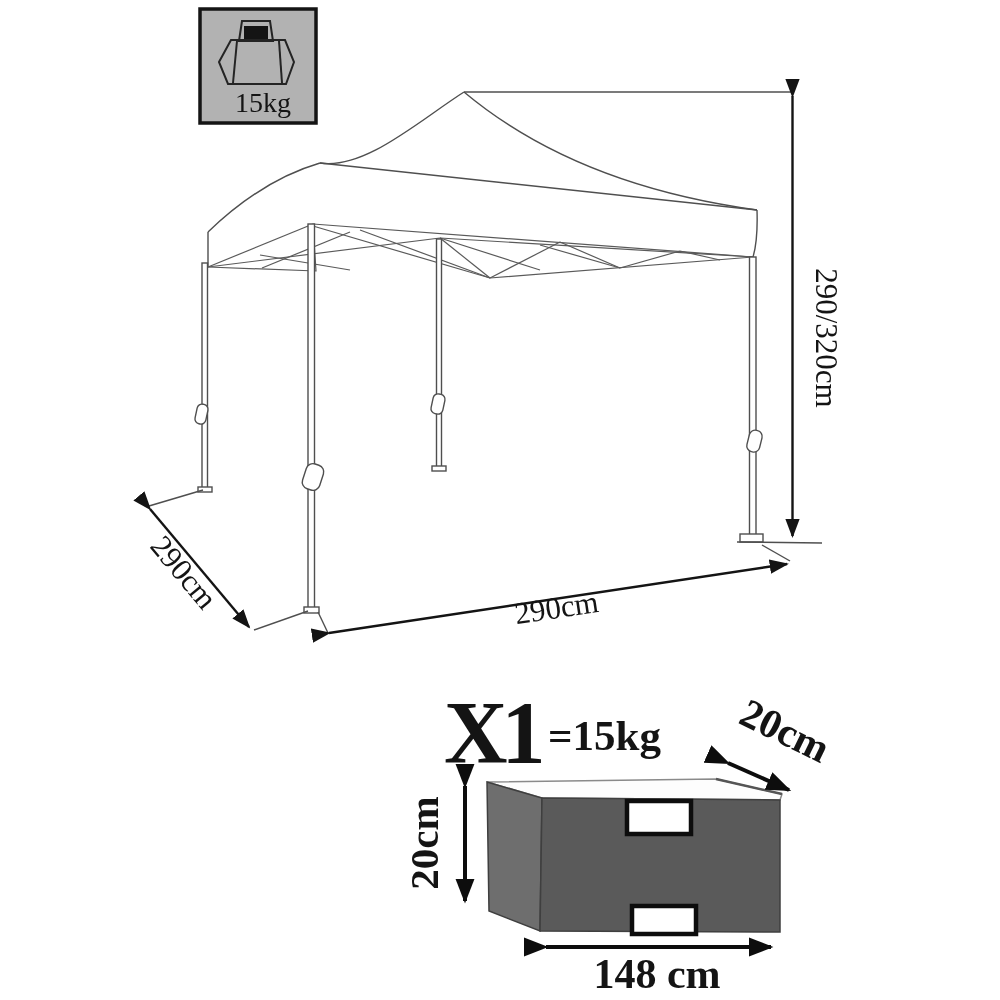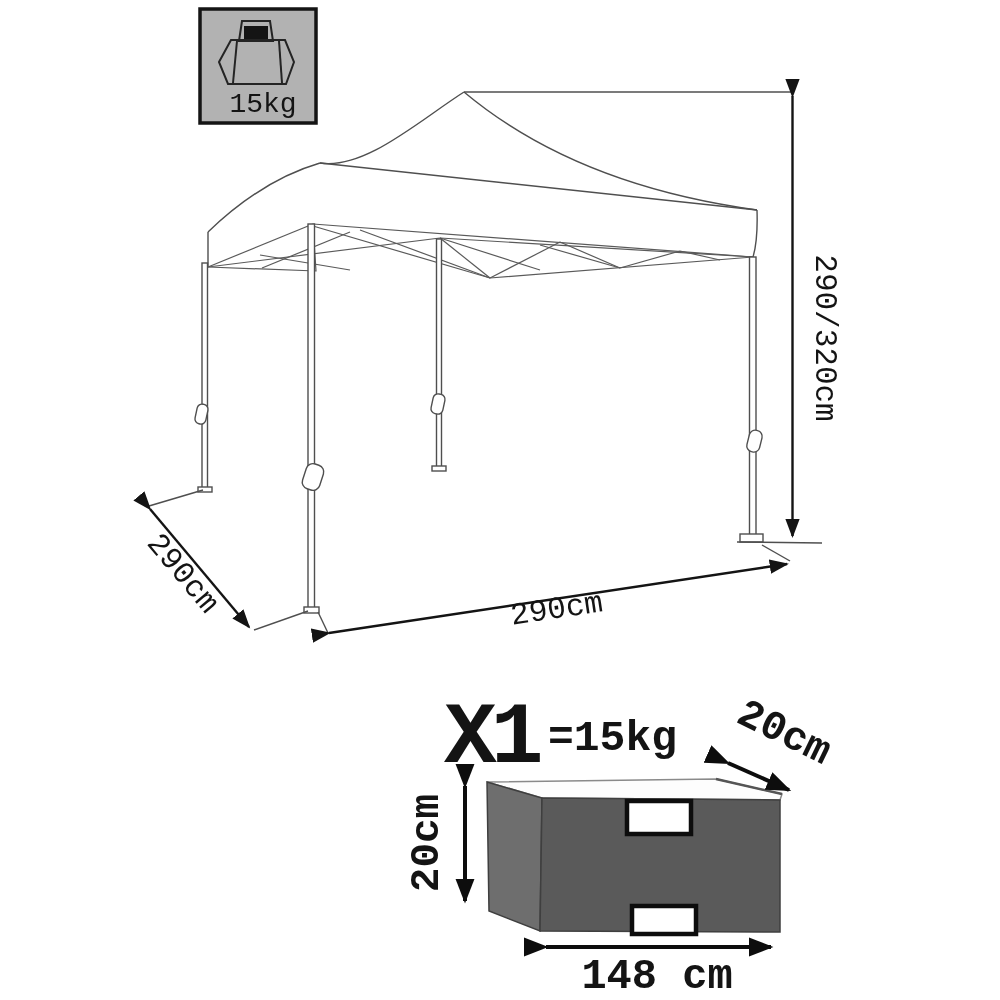--- a/index.html
+++ b/index.html
@@ -1,17 +1,17 @@
 <!DOCTYPE html>
 <html><head>
 <meta charset="utf-8">
 <style>
   html,body{margin:0;padding:0;background:#ffffff;}
   #stage{position:relative;width:1000px;height:997px;background:#fff;overflow:hidden;
-         font-family:Liberation Mono, monospace;}
+         font-family:Liberation Serif, serif;}
   svg{position:absolute;left:0;top:0;}
   text{fill:#141414;}
   .dimtext{font-size:31px;font-weight:400;letter-spacing:0px;}
   .pkgtext{font-weight:700;}
   .thin{stroke:#4f4f4f;stroke-width:1.4;fill:none;}
   .truss{stroke:#5a5a5a;stroke-width:1.2;fill:none;}
   .leg{stroke:#4f4f4f;stroke-width:1.4;fill:#ffffff;}
   .dimline{stroke:#141414;stroke-width:2.4;fill:none;}
   .boldline{stroke:#0d0d0d;stroke-width:4;fill:none;}
 </style>

